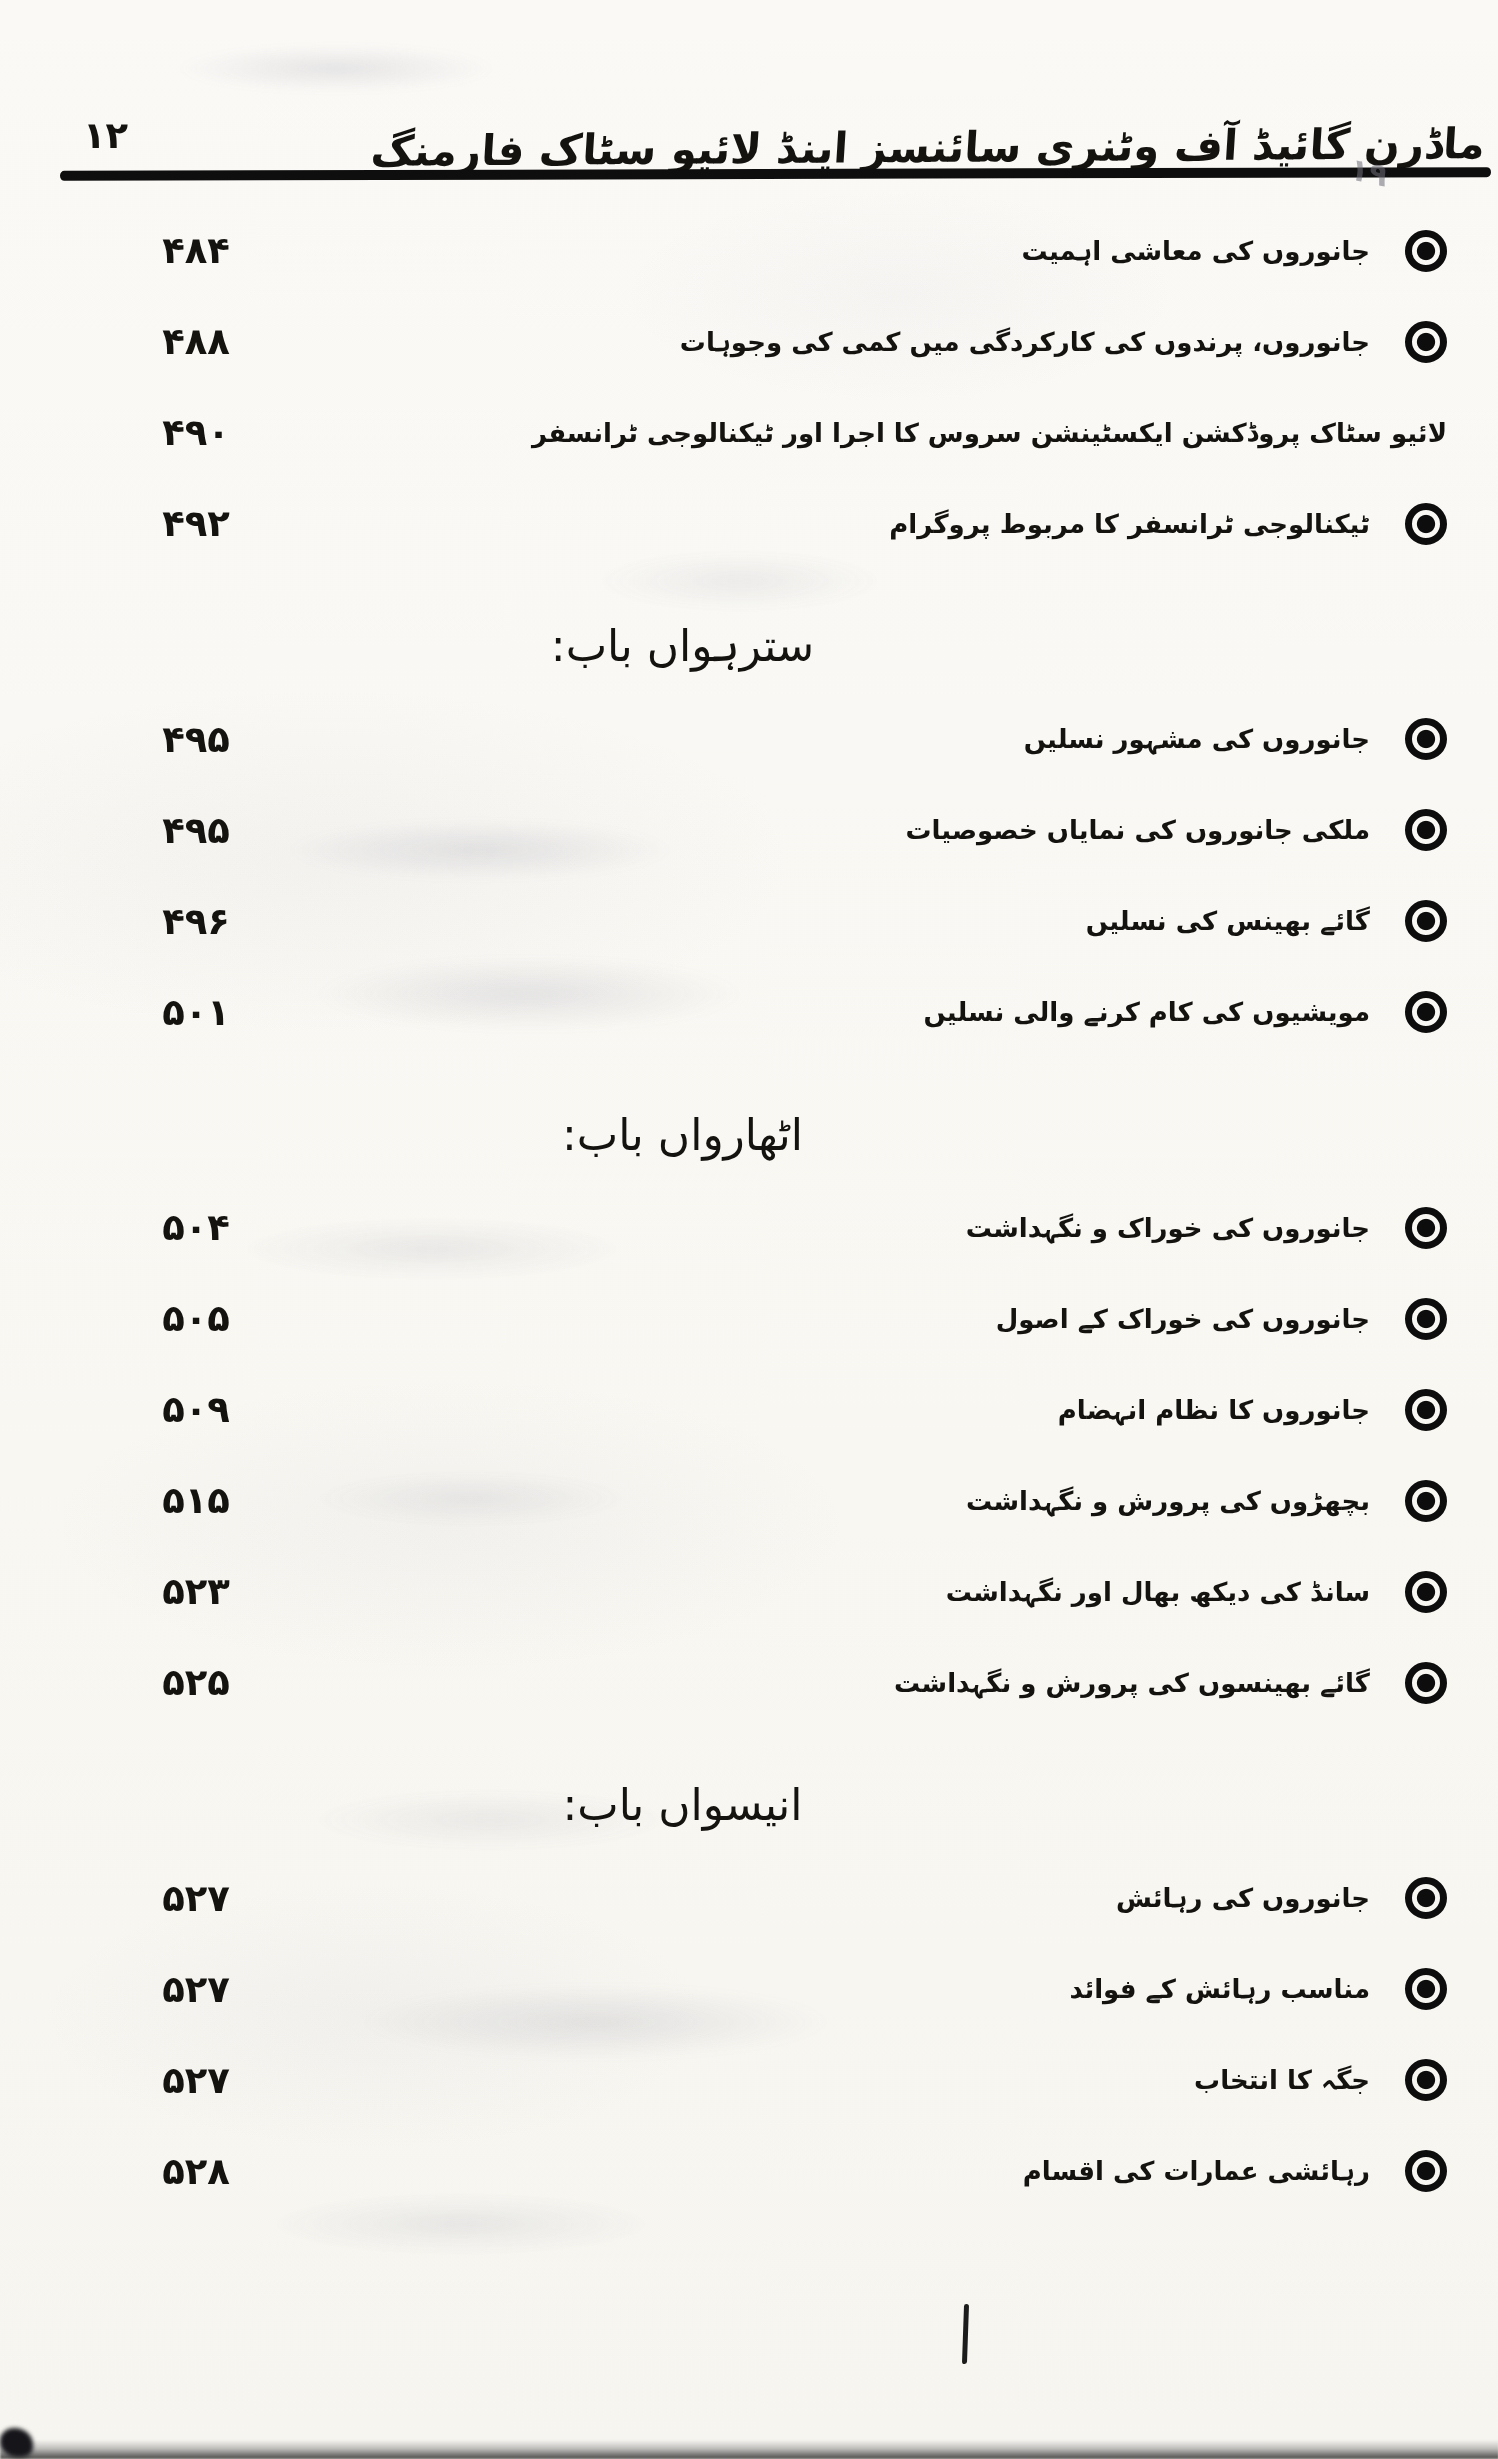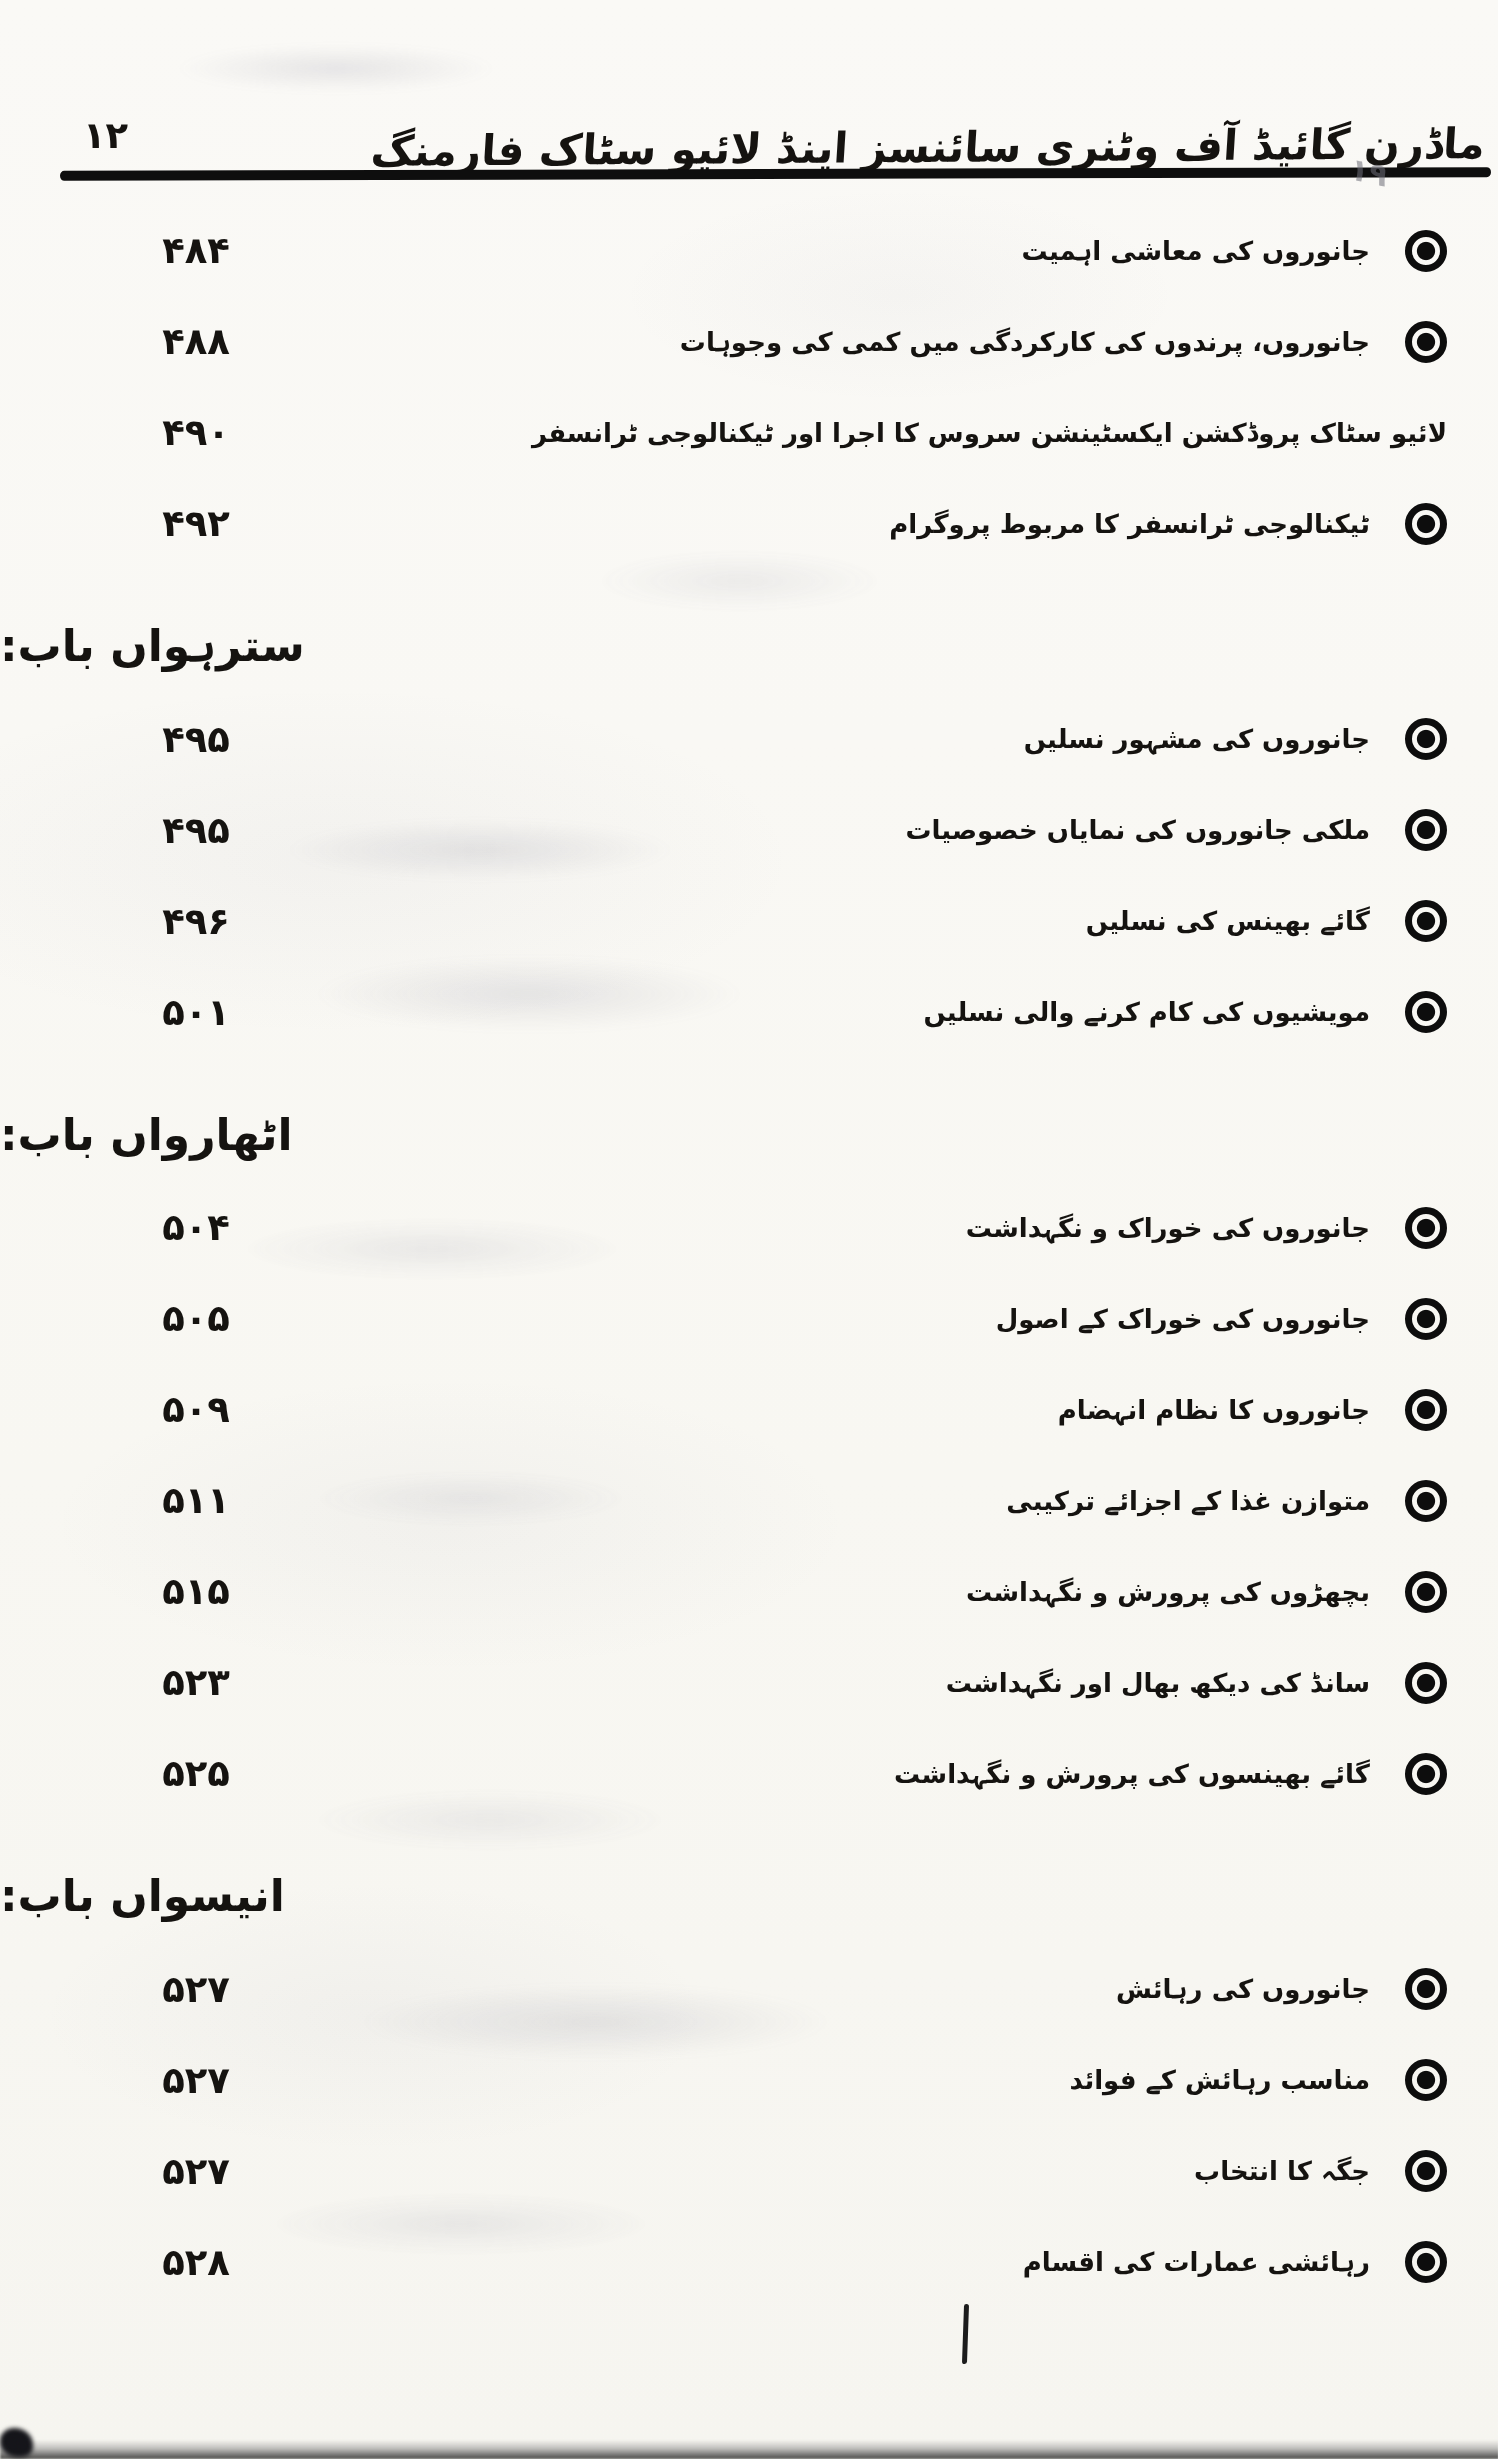--- a/index.html
+++ b/index.html
@@ -34,21 +34,21 @@
     color:#6e6e78;opacity:0.55;transform:rotate(12deg);}
   
   .toc{position:absolute;top:190px;left:0;right:0;}
   .toc-row{display:flex;align-items:center;height:91px;padding-left:100px;padding-right:52px;text-align:center;}
   .pageno{width:192px;font-size:37px;font-weight:bold;flex:0 0 auto;letter-spacing:1.9px;}
   .entry-right{margin-left:auto;display:flex;align-items:center;gap:35px;}
   .entry-text{font-size:26px;font-weight:bold;white-space:nowrap;letter-spacing:-0.5px;}
   .bullet{box-sizing:border-box;flex:0 0 auto;width:42px;height:42px;border:7.7px solid #0d0d0d;
     border-radius:50%;background:radial-gradient(circle at 50% 50%, #0d0d0d 0 8.6px, transparent 9.6px);}
   .section-header{margin-top:40px;margin-bottom:11.5px;height:73px;line-height:73px;
-    text-align:left;padding-right:134px;font-size:44px;font-weight:bold;letter-spacing:-0.5px;}
+    text-align:center;padding-right:134px;font-size:44px;font-weight:normal;letter-spacing:-0.5px;}
   .group-first{margin-top:15.4px;}
   
   .ink-stroke{position:absolute;left:963px;top:2304px;width:4.8px;height:60px;background:#1c1c1c;
     border-radius:2.9px;transform:rotate(2deg);}
   
   .scan-bottom{position:absolute;left:0;right:0;bottom:0;height:19px;
     background:linear-gradient(to top, rgba(15,15,15,0.75), rgba(50,50,55,0.28) 55%, transparent);
     filter:blur(1px);}
   .corner-blob{position:absolute;left:0;bottom:1.9px;width:33px;height:29px;background:#15151a;
     border-radius:45% 60% 35% 55%;filter:blur(1.9px);}
@@ -152,27 +152,20 @@
     </span>
   </div>
   <div class="toc-row">
     <span class="pageno">۵۰۹</span>
     <span class="entry-right">
       <span class="entry-text" dir="rtl">جانوروں کا نظام انہضام</span>
       <span class="bullet"></span>
     </span>
   </div>
   <div class="toc-row">
-    <span class="pageno">۵۱۱</span>
-    <span class="entry-right">
-      <span class="entry-text" dir="rtl">متوازن غذا کے اجزائے ترکیبی</span>
-      <span class="bullet"></span>
-    </span>
-  </div>
-  <div class="toc-row">
     <span class="pageno">۵۱۵</span>
     <span class="entry-right">
       <span class="entry-text" dir="rtl">بچھڑوں کی پرورش و نگہداشت</span>
       <span class="bullet"></span>
     </span>
   </div>
   <div class="toc-row">
     <span class="pageno">۵۲۳</span>
     <span class="entry-right">
       <span class="entry-text" dir="rtl">سانڈ کی دیکھ بھال اور نگہداشت</span>

